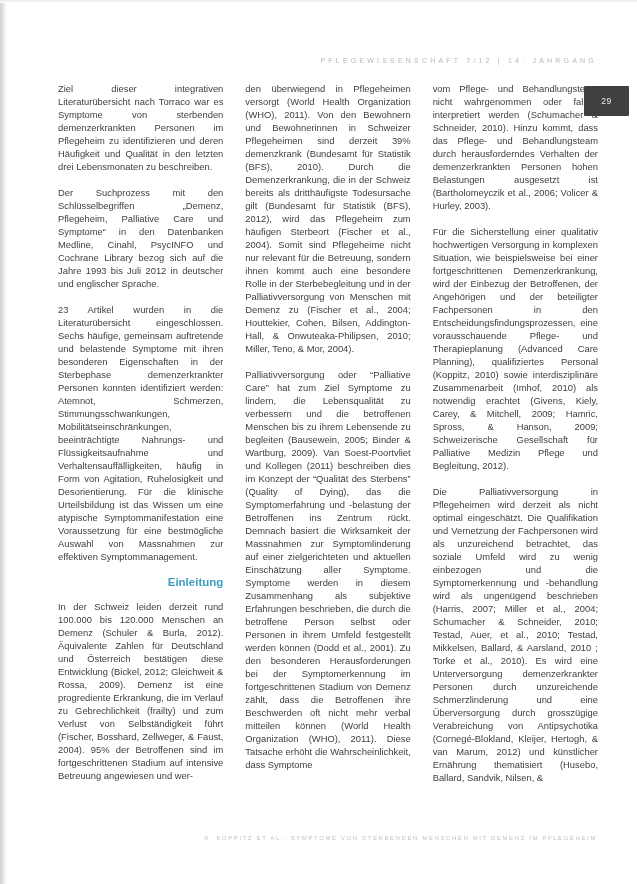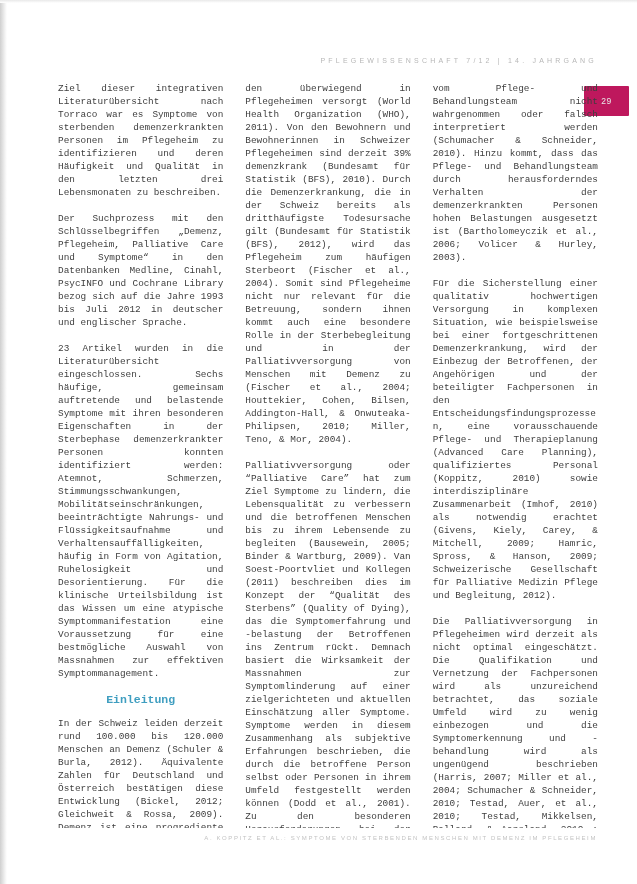--- a/index.html
+++ b/index.html
@@ -21,47 +21,47 @@
   }
   .journal-header {
     position: absolute; top: 57px; right: 40px;
     font-size: 7px; letter-spacing: 3.2px;
     color: #b7b7b7; text-transform: uppercase;
     white-space: nowrap;
   }
   .page-tab {
     position: absolute; top: 86px; left: 584px;
     width: 45px; height: 30px;
-    background: #be185d;
+    background: #404040;
     display: flex; align-items: center; justify-content: center;
     border-radius: 1px;
   }
   .page-tab span {
     color: #e8e8e8; font-size: 8.5px; letter-spacing: 0.5px;
   }
   .columns {
     position: absolute; top: 82px; left: 58px;
     width: 540px; height: 746px;
-    display: flex; gap: 22px; font-family: Liberation Mono, monospace;
+    display: flex; gap: 22px;
   }
   .col {
     flex: 1 1 0; overflow: hidden;
     font-size: 9.4px; line-height: 13px;
     color: #3e3e3e;
     text-align: justify;
     hyphens: auto; -webkit-hyphens: auto;
     word-break: break-word;
   }
   .col p { margin: 0 0 13px 0; }
   .col h2.heading {
     margin: 1px 0 11px 0;
     font-size: 11.5px; line-height: 13px;
     font-weight: bold;
     color: #3f9ec0;
-    text-align: center;
+    text-align: right;
   }
   .running-footer {
     position: absolute; top: 835px; right: 40px;
     font-size: 6px; letter-spacing: 1.6px;
     color: #c3c3c3; text-transform: uppercase;
     white-space: nowrap;
   }
 </style>
 </head>
 <body>

